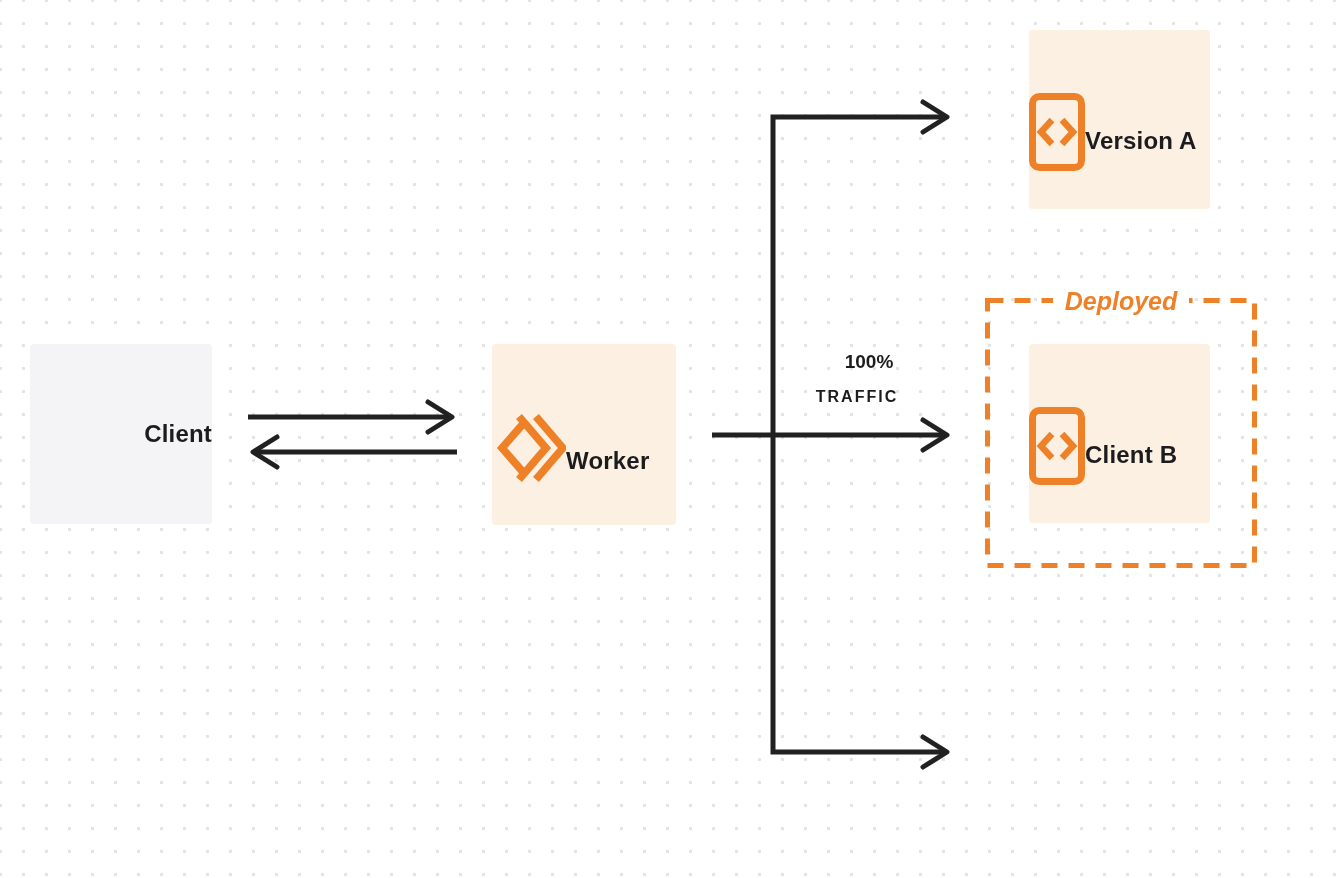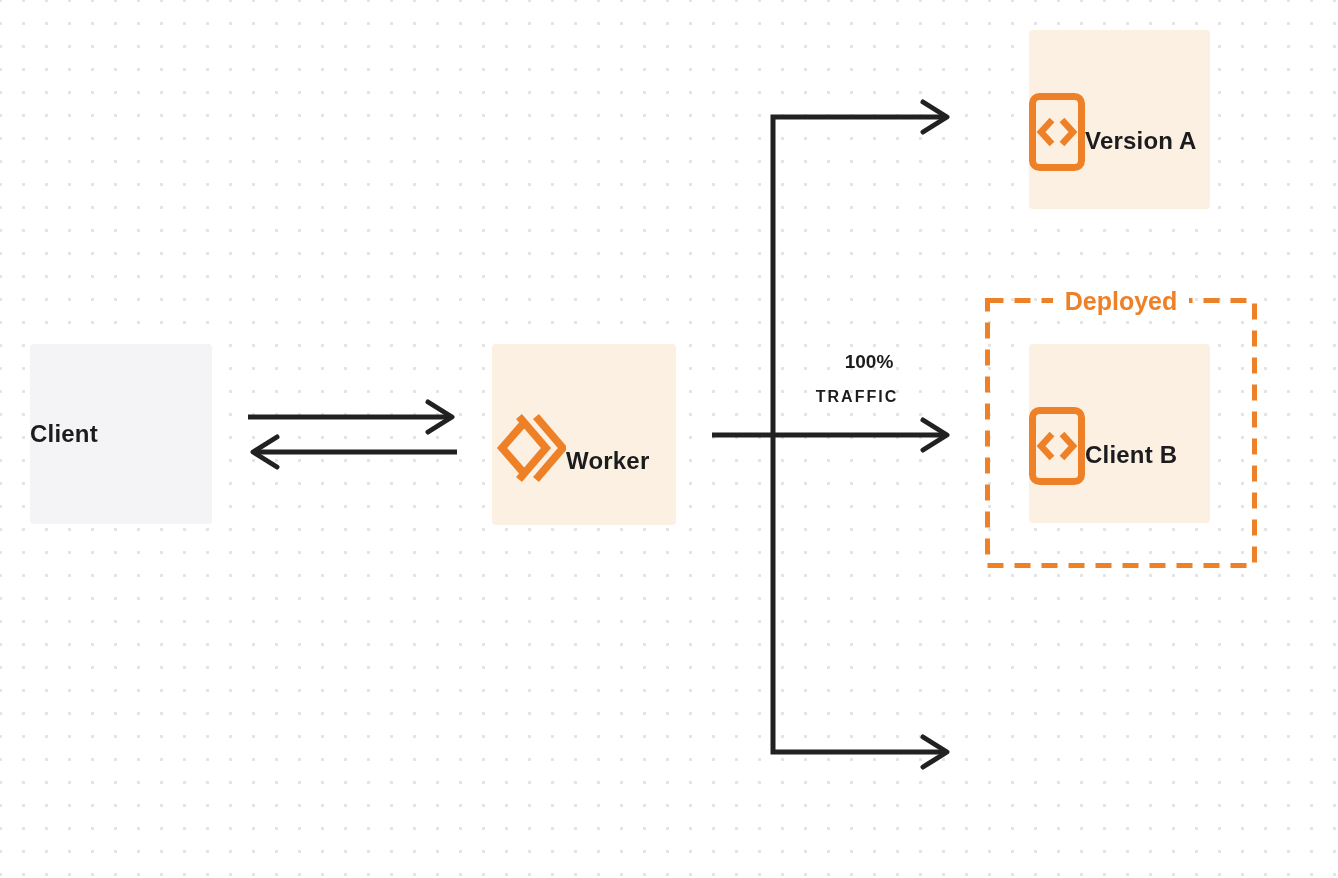--- a/index.html
+++ b/index.html
@@ -59,21 +59,21 @@
     font-size: 24px;
     font-weight: 700;
     letter-spacing: 0.2px;
     white-space: nowrap;
   }
 
   .node-client {
     left: 30px; top: 344px;
     width: 182px; height: 180px;
     background: var(--client-node-bg);
-    justify-content: flex-start;
+    justify-content: flex-end;
   }
 
   .node-worker {
     left: 492px; top: 344px;
     width: 184px; height: 181px;
     background: var(--accent-bg);
     padding-top: 27px;
   }
   .node-worker .icon-wrap { height: 74px; }
   .node-worker .label { margin-top: 26px; }
@@ -93,20 +93,21 @@
   .worker-icon { stroke: var(--accent-orange); stroke-width: 10; fill: none; }
   .code-icon   { stroke: var(--accent-orange); fill: none; }
 
   .deployed-label {
     position: absolute;
     left: 985px; top: 301px;
     width: 272px;
     transform: translateY(-50%);
     text-align: center;
     pointer-events: none;
+    font-style: italic;
   }
   .deployed-label span {
     display: inline-block;
     background: var(--canvas-bg);
     padding: 0 12px;
     color: var(--accent-orange);
     font-size: 25px;
     font-weight: 700;
   }
 

